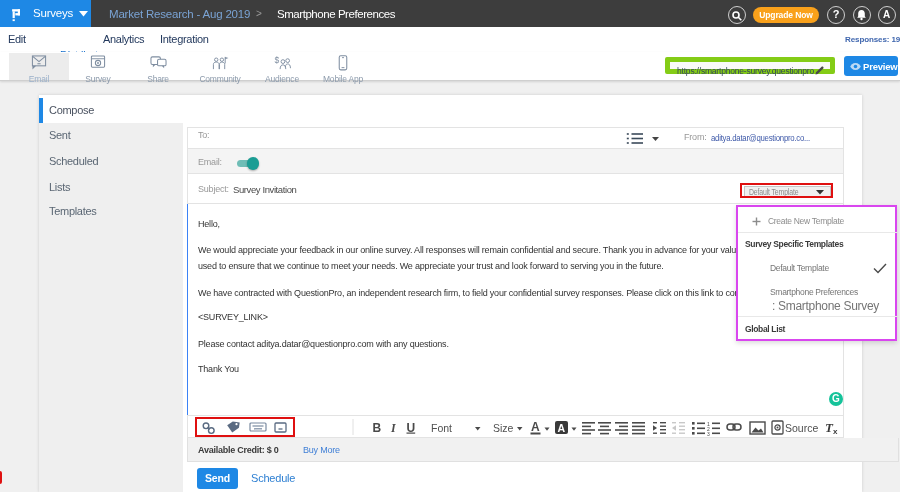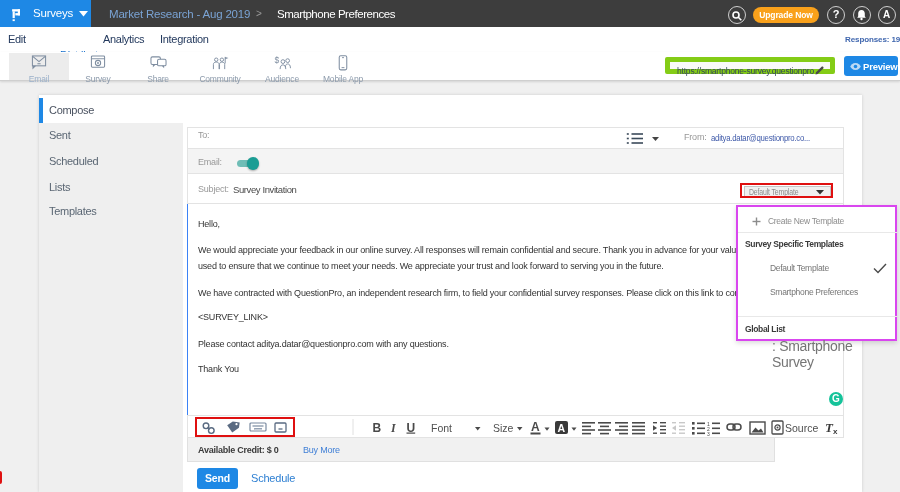--- a/index.html
+++ b/index.html
@@ -30,21 +30,21 @@
 .sideitem { position:absolute; left:49px; color:#5a6673; font-size:11px; letter-spacing:-0.3px; }
 
 #torow { position:absolute; left:187px; top:127px; width:657px; height:22px; background:#fff; border:1px solid #e3e3e3; }
 #emailrow { position:absolute; left:187px; top:149px; width:657px; height:25px; background:#f4f4f4; border:1px solid #e3e3e3; border-top:none; }
 #subjrow { position:absolute; left:187px; top:174px; width:657px; height:30px; background:#fff; border:1px solid #e3e3e3; border-top:none; }
 #bodyarea { position:absolute; left:187px; top:204px; width:657px; height:211px; background:#fff; border-left:1px solid #3b82f6; border-right:1px solid #e3e3e3; }
 .flabel { color:#989898; font-size:9px; letter-spacing:-0.2px; }
 .bodyline { position:absolute; font-size:9px; letter-spacing:-0.2px; color:#333; white-space:nowrap; overflow:hidden; line-height:9px; }
 
 #edtoolbar { position:absolute; left:187px; top:415px; width:657px; height:23px; background:#fff; border:1px solid #e3e3e3; }
-#creditrow { position:absolute; left:187px; top:438px; width:588px; height:24px; background:#f1f1f1; border:1px solid #e0e0e0; border-top:none;padding-left:8px; }
+#creditrow { position:absolute; left:187px; top:438px; width:712px; height:24px; background:#f1f1f1; border:1px solid #e0e0e0; border-top:none;padding-left:8px; }
 #sendbtn { position:absolute; left:197px; top:468px; width:41px; height:21px; background:#1e88e5; border-radius:3px; color:#fff; font-weight:bold; font-size:10.5px; letter-spacing:-0.2px; text-align:center; line-height:21px; }
 #schedule { position:absolute; left:251px; top:472px; color:#2d7fd2; font-size:11px; letter-spacing:-0.2px; }
 
 #ddpanel { position:absolute; left:736px; top:205px; width:161px; height:136px; background:#fff; border:2px solid #d946ef; box-shadow:0 2px 5px rgba(0,0,0,0.15); z-index:30; }
 .redbox { position:absolute; border:2px solid #df1010; z-index:40; }
 </style>
 </head>
 <body>
 <div id="topbar">
   <div id="topblue"></div>
@@ -349,19 +349,19 @@
       <line x1="0.5" y1="4.5" x2="8.5" y2="4.5" stroke="#8c8c8c" stroke-width="1.4"></line>
     </svg>
   <span style="position:absolute; left:30px; top:9px; font-size:8.5px; letter-spacing:-0.3px; color:#8c8c8c;">Create New Template</span>
   <div style="position:absolute; left:0; top:25px; width:159px; border-top:1px solid #e8e8e8;"></div>
   <span style="position:absolute; left:7px; top:32px; font-size:8.5px; letter-spacing:-0.35px; font-weight:bold; color:#3a3a3a;">Survey Specific Templates</span>
   <span style="position:absolute; left:32px; top:56px; font-size:8.5px; letter-spacing:-0.3px; color:#757575;">Default Template</span>
   <svg style="position:absolute; left:135px; top:56px;" width="14" height="11" viewBox="0 0 14 11">
       <polyline points="1,5.5 5,9.5 13,1" fill="none" stroke="#4a4a4a" stroke-width="1.4"></polyline>
     </svg>
   <span style="position:absolute; left:32px; top:80.3px; font-size:8.5px; letter-spacing:-0.3px; color:#757575;">Smartphone Preferences</span>
-  <span style="position:absolute; left:34px; top:92.3px; font-size:14px; letter-spacing:-0.3px; color:#757575;margin-top:39px;">: Smartphone Survey</span>
+  <span style="position:absolute; left:34px; top:92.3px; font-size:12px; letter-spacing:-0.3px; color:#757575;">: Smartphone Survey</span>
   <div style="position:absolute; left:0; top:108.8px; width:159px; border-top:1px solid #e8e8e8;"></div>
   <span style="position:absolute; left:7px; top:116.5px; font-size:8.5px; letter-spacing:-0.35px; font-weight:bold; color:#3a3a3a;">Global List</span>
 </div>
 <div class="redbox" style="left:740px; top:183px; width:93px; height:15px;"></div>
 <div class="redbox" style="left:195px; top:417px; width:100px; height:20px; border-width:2.5px;"></div>
 <div class="redbox" style="left:-5px; top:471px; width:7px; height:13px; border-radius:2px;"></div>
 
 </body></html>

